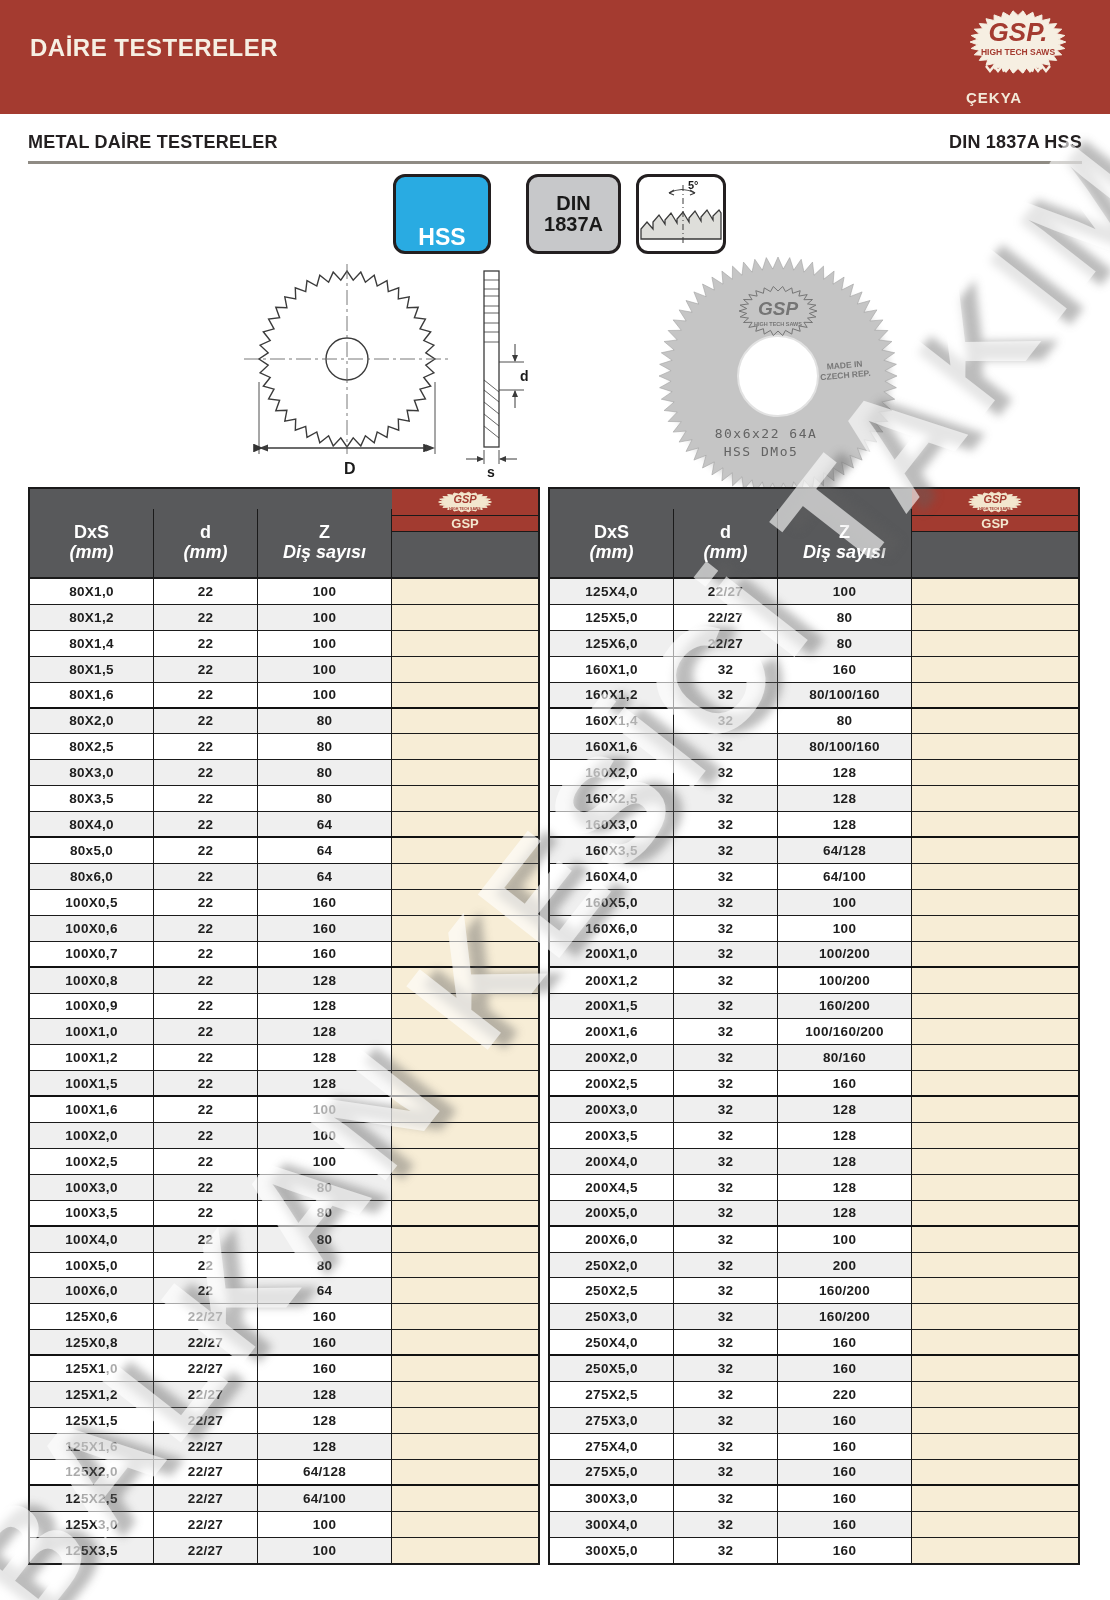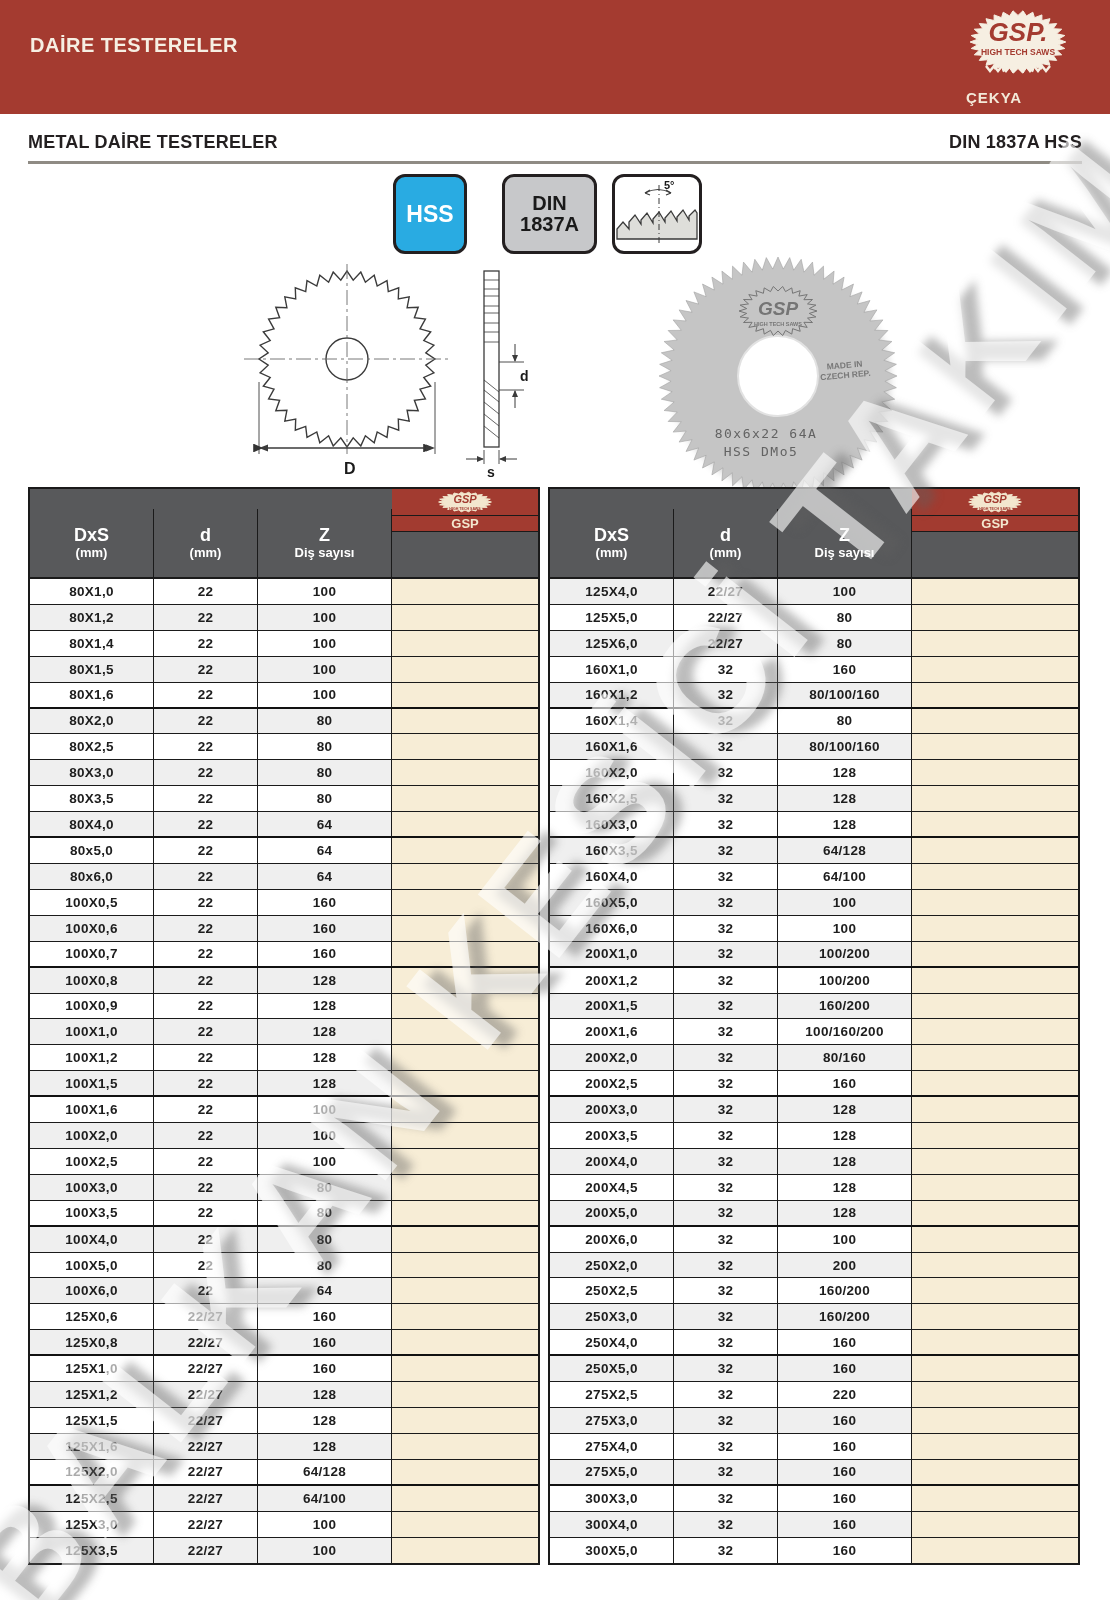--- a/index.html
+++ b/index.html
@@ -8,38 +8,38 @@
     position:relative;
     font-family:"Liberation Sans", sans-serif;
     background:#ffffff;
     overflow:hidden;
   }
 
   
   .page-header { position:absolute; top:0; left:0; width:1110px; height:114px; background:#A43B30; }
   .page-title {
     position:absolute; left:30px; top:34px;
-    color:#F6EFE3; font-size:20px; font-weight:bold; letter-spacing:.5px;
+    color:#F6EFE3; font-size:24px; font-weight:bold; letter-spacing:.5px;
   }
   .brand { position:absolute; right:34px; top:8px; width:110px; text-align:left; }
   .brand-country { color:#F3E9D8; font-weight:bold; font-size:15px; letter-spacing:1px; margin-top:1px; }
 
   
   .subheader { position:absolute; top:132px; left:28px; width:1054px; display:flex; justify-content:space-between;text-align:center; }
   .subheader div { font-size:18px; font-weight:bold; color:#231F20; letter-spacing:.2px; }
   .rule { position:absolute; top:161px; left:28px; width:1054px; height:3px; background:#8F8B84; }
 
   
   .badges { position:absolute; top:174px; left:393px; display:flex; }
   .badge {
     height:80px; border:3px solid #231F20; border-radius:12px;
     display:flex; flex-direction:column; align-items:center; justify-content:center;
     font-weight:bold; background:#fff;
   }
-  .badge-hss  { width:74px; background:#29ABE2; color:#ffffff; font-size:23px; margin-right:35px; }
+  .badge-hss  { width:98px; background:#29ABE2; color:#ffffff; font-size:23px; margin-right:35px;justify-content:flex-end; }
   .badge-din  { width:95px; background:#C7C8CA; color:#1a1a1a; font-size:20px; line-height:1.05; margin-right:15px; text-align:center; }
   .badge-angle{ width:90px; padding:0; }
 
   
   .drawing { position:absolute; left:232px; top:262px; }
   .photo   { position:absolute; left:628px; top:248px; width:300px; height:260px; }
   .blade-disc {
     position:absolute; left:42px; top:20px; width:216px; height:216px; border-radius:50%;
     background:
       radial-gradient(circle at 42% 38%, rgba(255,255,255,.55) 0%, rgba(255,255,255,0) 45%, rgba(0,0,0,.10) 100%),
@@ -65,21 +65,21 @@
   .ptable.right { left:520px; width:532px; }
 
   .thead { display:flex; height:90px; background:#58595B; }
   .th {
     border-right:1px solid #1a1a1a; color:#fff; text-align:center;
     display:flex; flex-direction:column; align-items:center; justify-content:center;
     border-bottom:2px solid #1a1a1a;
     margin-top:20px;
   }
   .th .l1 { font-size:18px; font-weight:bold; line-height:1.1; }
-  .th .l2 { font-size:13px; font-weight:bold; }
+  .th .l2 { font-size:18px; font-weight:bold;font-style:italic; }
   .th-price { display:flex; flex-direction:column; border-bottom:2px solid #1a1a1a; }
   .th-price > div {
     flex:1; background:#A23B30; color:#F3E7CE; font-weight:bold; font-size:13px;
     display:flex; align-items:center; justify-content:center; border-bottom:1px solid #1a1a1a;
   }
   .th-price > div:last-child { border-bottom:none;margin-top:48px; }
 
   .c0 { width:124px; } .c1 { width:104px; } .c2 { width:134px; }
   .ptable.left  .cp { width:146px; }
   .ptable.right .cp { width:166px; }

